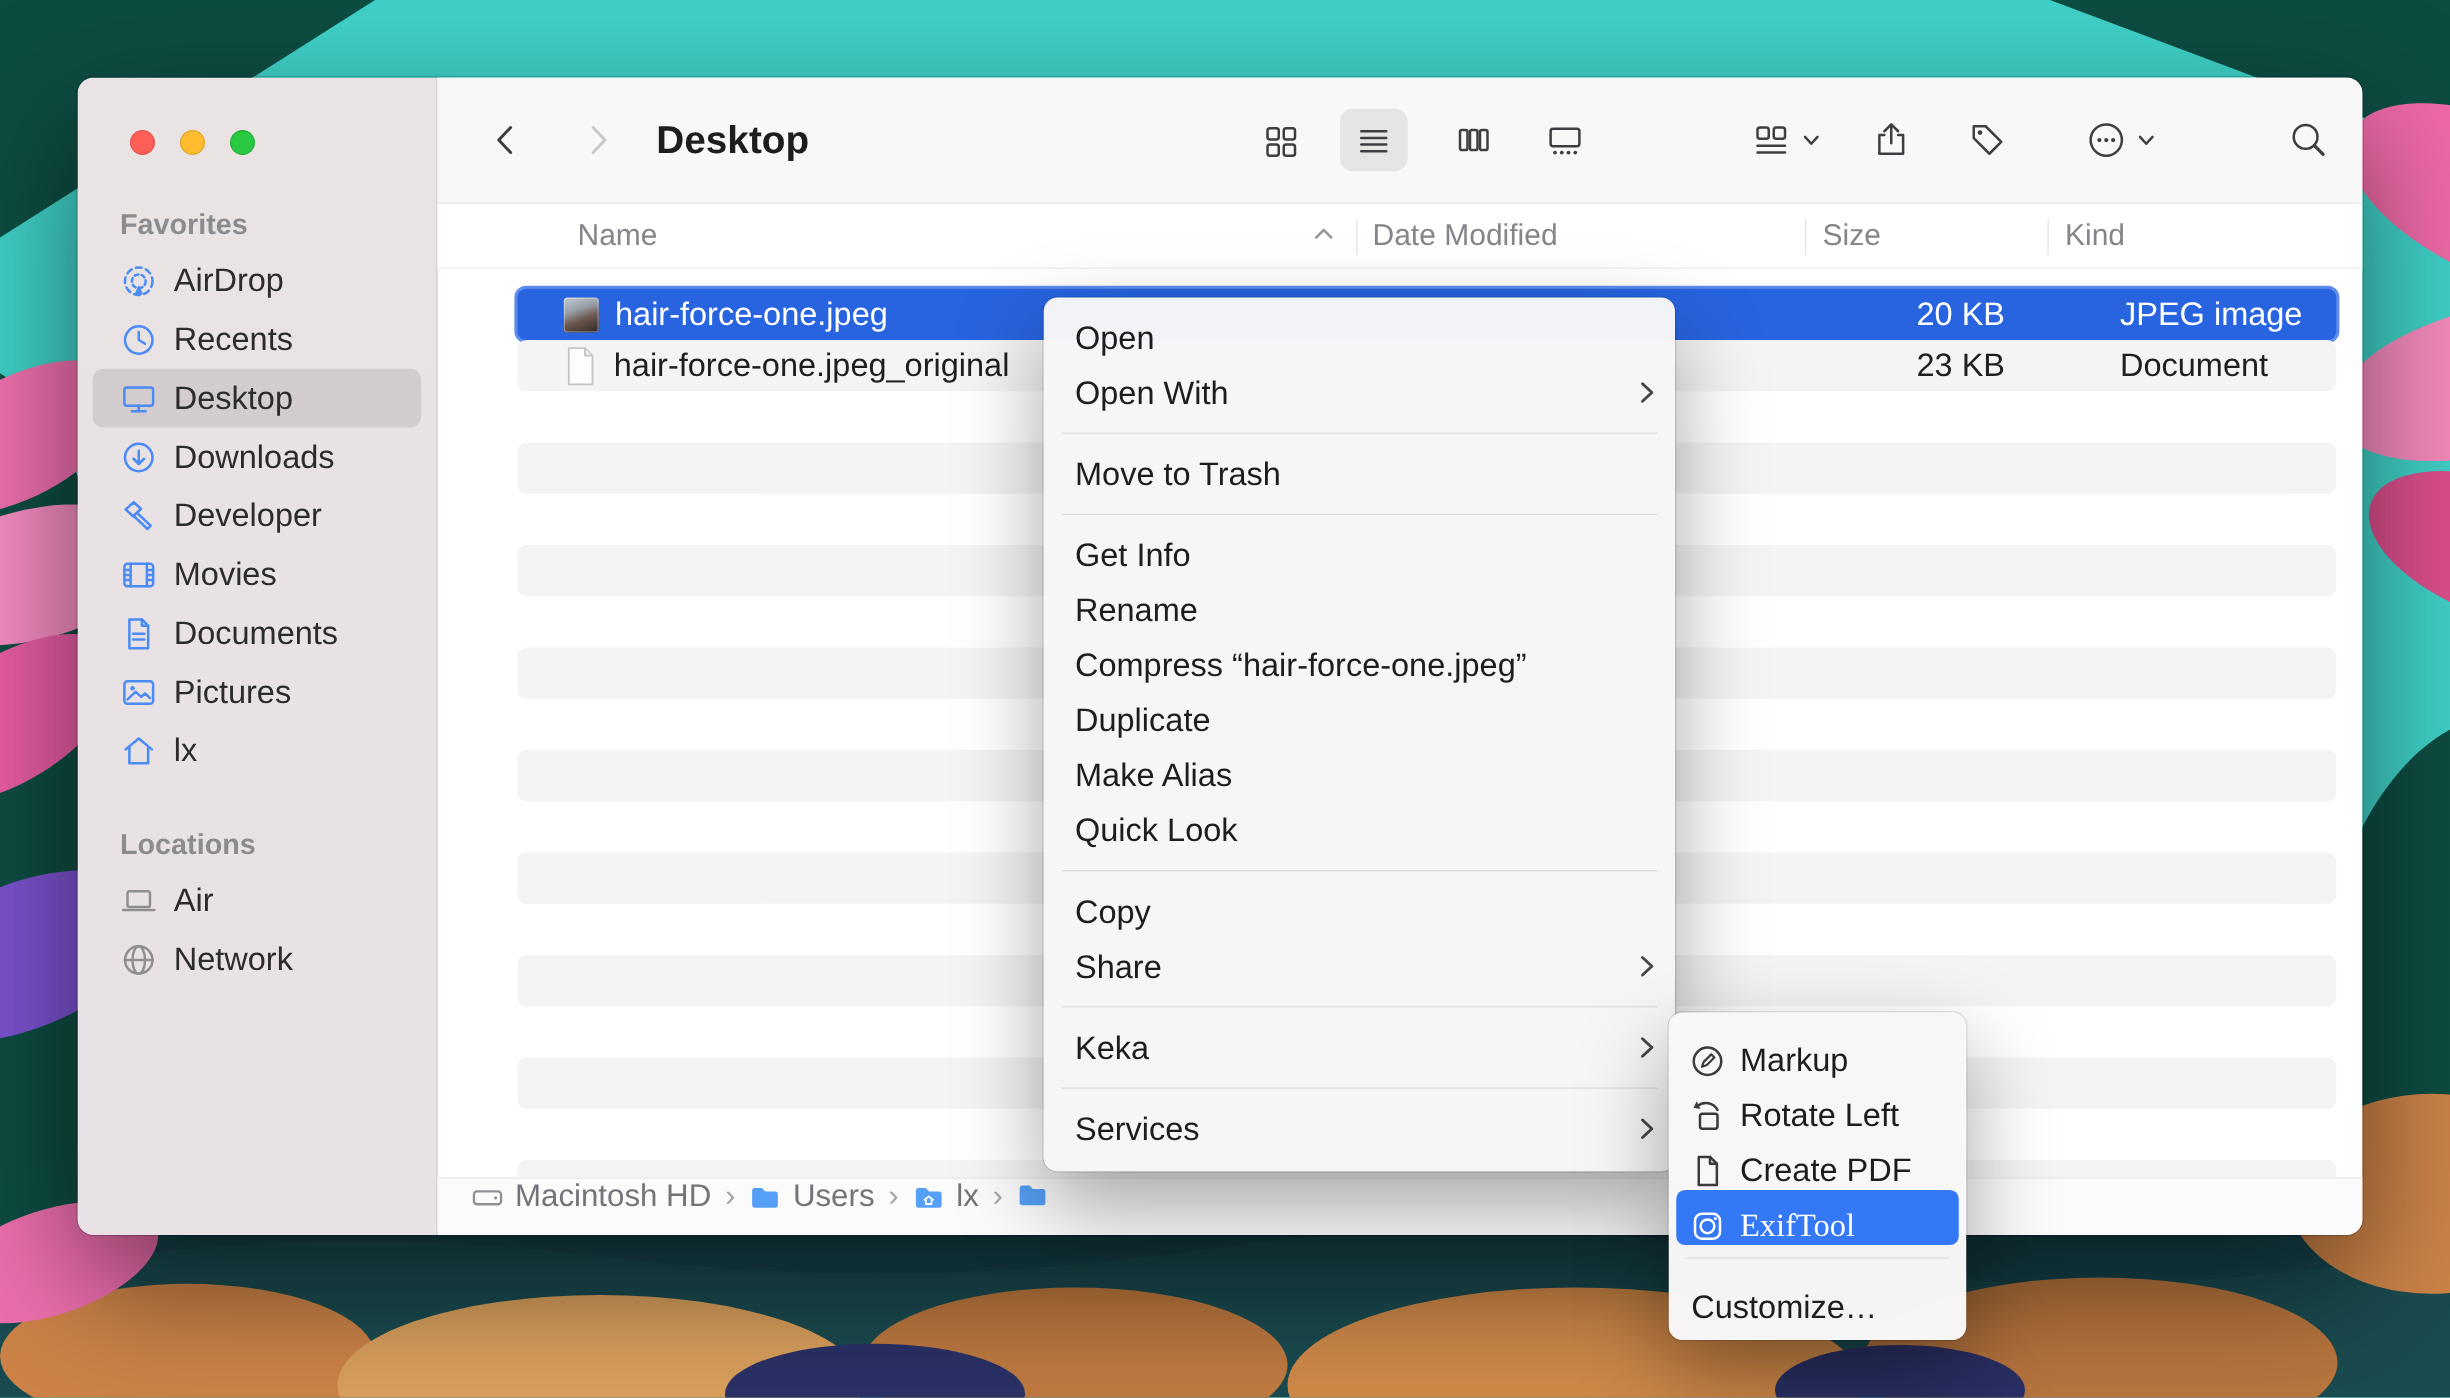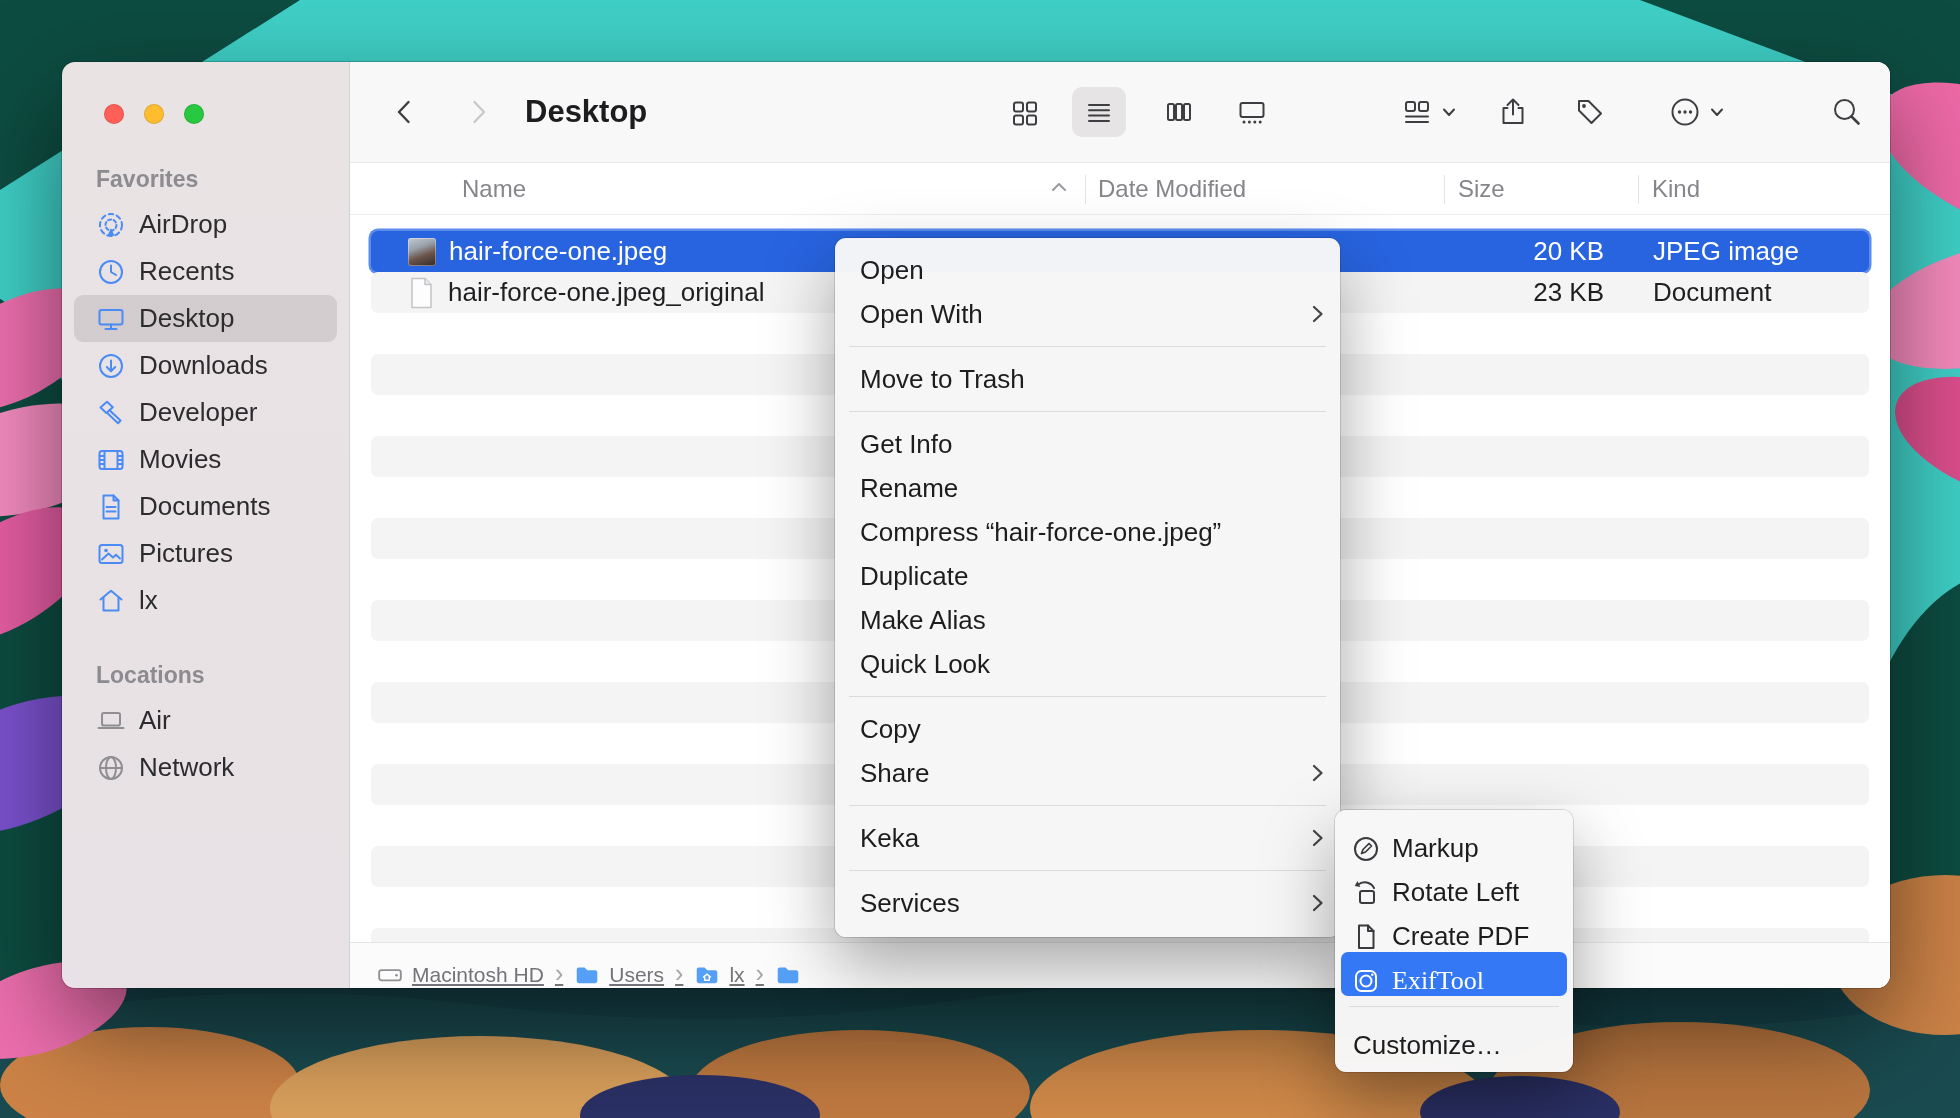--- a/index.html
+++ b/index.html
@@ -60,41 +60,41 @@
   .ti .fill { fill: #3e3e42; stroke: none; }
 
   .col-headers {
     height: 53px; flex: none; position: relative; background: #fff;
     border-top: 1px solid #e8e7e7; border-bottom: 1px solid #eeedee;
   }
   .col-h { position: absolute; top: 0; height: 100%; display: flex; align-items: center; font-size: 24px; color: #85858b; }
   .vsep { position: absolute; top: 12px; height: 29px; width: 1px; background: #e4e4e6; }
   .sort-caret { position: absolute; left: 700px; top: 18px; }
 
-  .file-area { flex: 1; overflow: hidden; padding-top: 16px; }
+  .file-area { flex: 1; overflow: hidden; padding-top: 16px; padding-left: 43px; }
   .file-row, .empty-row { height: 41px; margin: 0 21px; border-radius: 7px; }
   .file-row { position: relative; display: flex; align-items: center; padding-left: 37px; font-size: 26px; color: #1f1f21; }
   .file-row.stripe, .empty-row.stripe { background: #f4f4f5; }
   .file-row.selected {
     background: var(--selection-blue, #2864e0); color: #fff;
     box-shadow: 0 0 0 2.5px #5b8cee;
   }
   .thumb {
     width: 28px; height: 28px; margin-right: 13px; border-radius: 3px; flex: none;
     background: linear-gradient(160deg, #c3cad2 0%, #98a0a9 35%, #6b544a 62%, #2f2a28 100%);
     box-shadow: inset 0 0 0 1px rgba(255,255,255,.35);
   }
   .doc-icon { width: 26px; height: 32px; margin-right: 14px; flex: none; }
   .cell-size { position: absolute; right: 265px; }
   .cell-kind { position: absolute; left: 1282px; }
 
   .pathbar {
     height: 46px; flex: none; background: #fcfbfb; border-top: 1px solid #e6e5e6;
-    display: flex; align-items: flex-end; padding-left: 27px; gap: 8px;
-    font-size: 21px; color: #737379; text-decoration: underline;
+    display: flex; align-items: flex-start; padding-left: 27px; gap: 8px;
+    font-size: 25px; color: #737379;
   }
   .crumb { display: flex; align-items: center; gap: 9px; }
   .crumb-sep { color: #a5a5aa; font-size: 25px; padding: 0 3px; }
   .crumb-sep::after { content: "›"; }
 
   
   .menu {
     position: absolute; left: 835px; top: 238px; width: 505px;
     padding: 10px 0 12px; z-index: 10;
     background: rgba(247,246,246,.98); border-radius: 11px;

